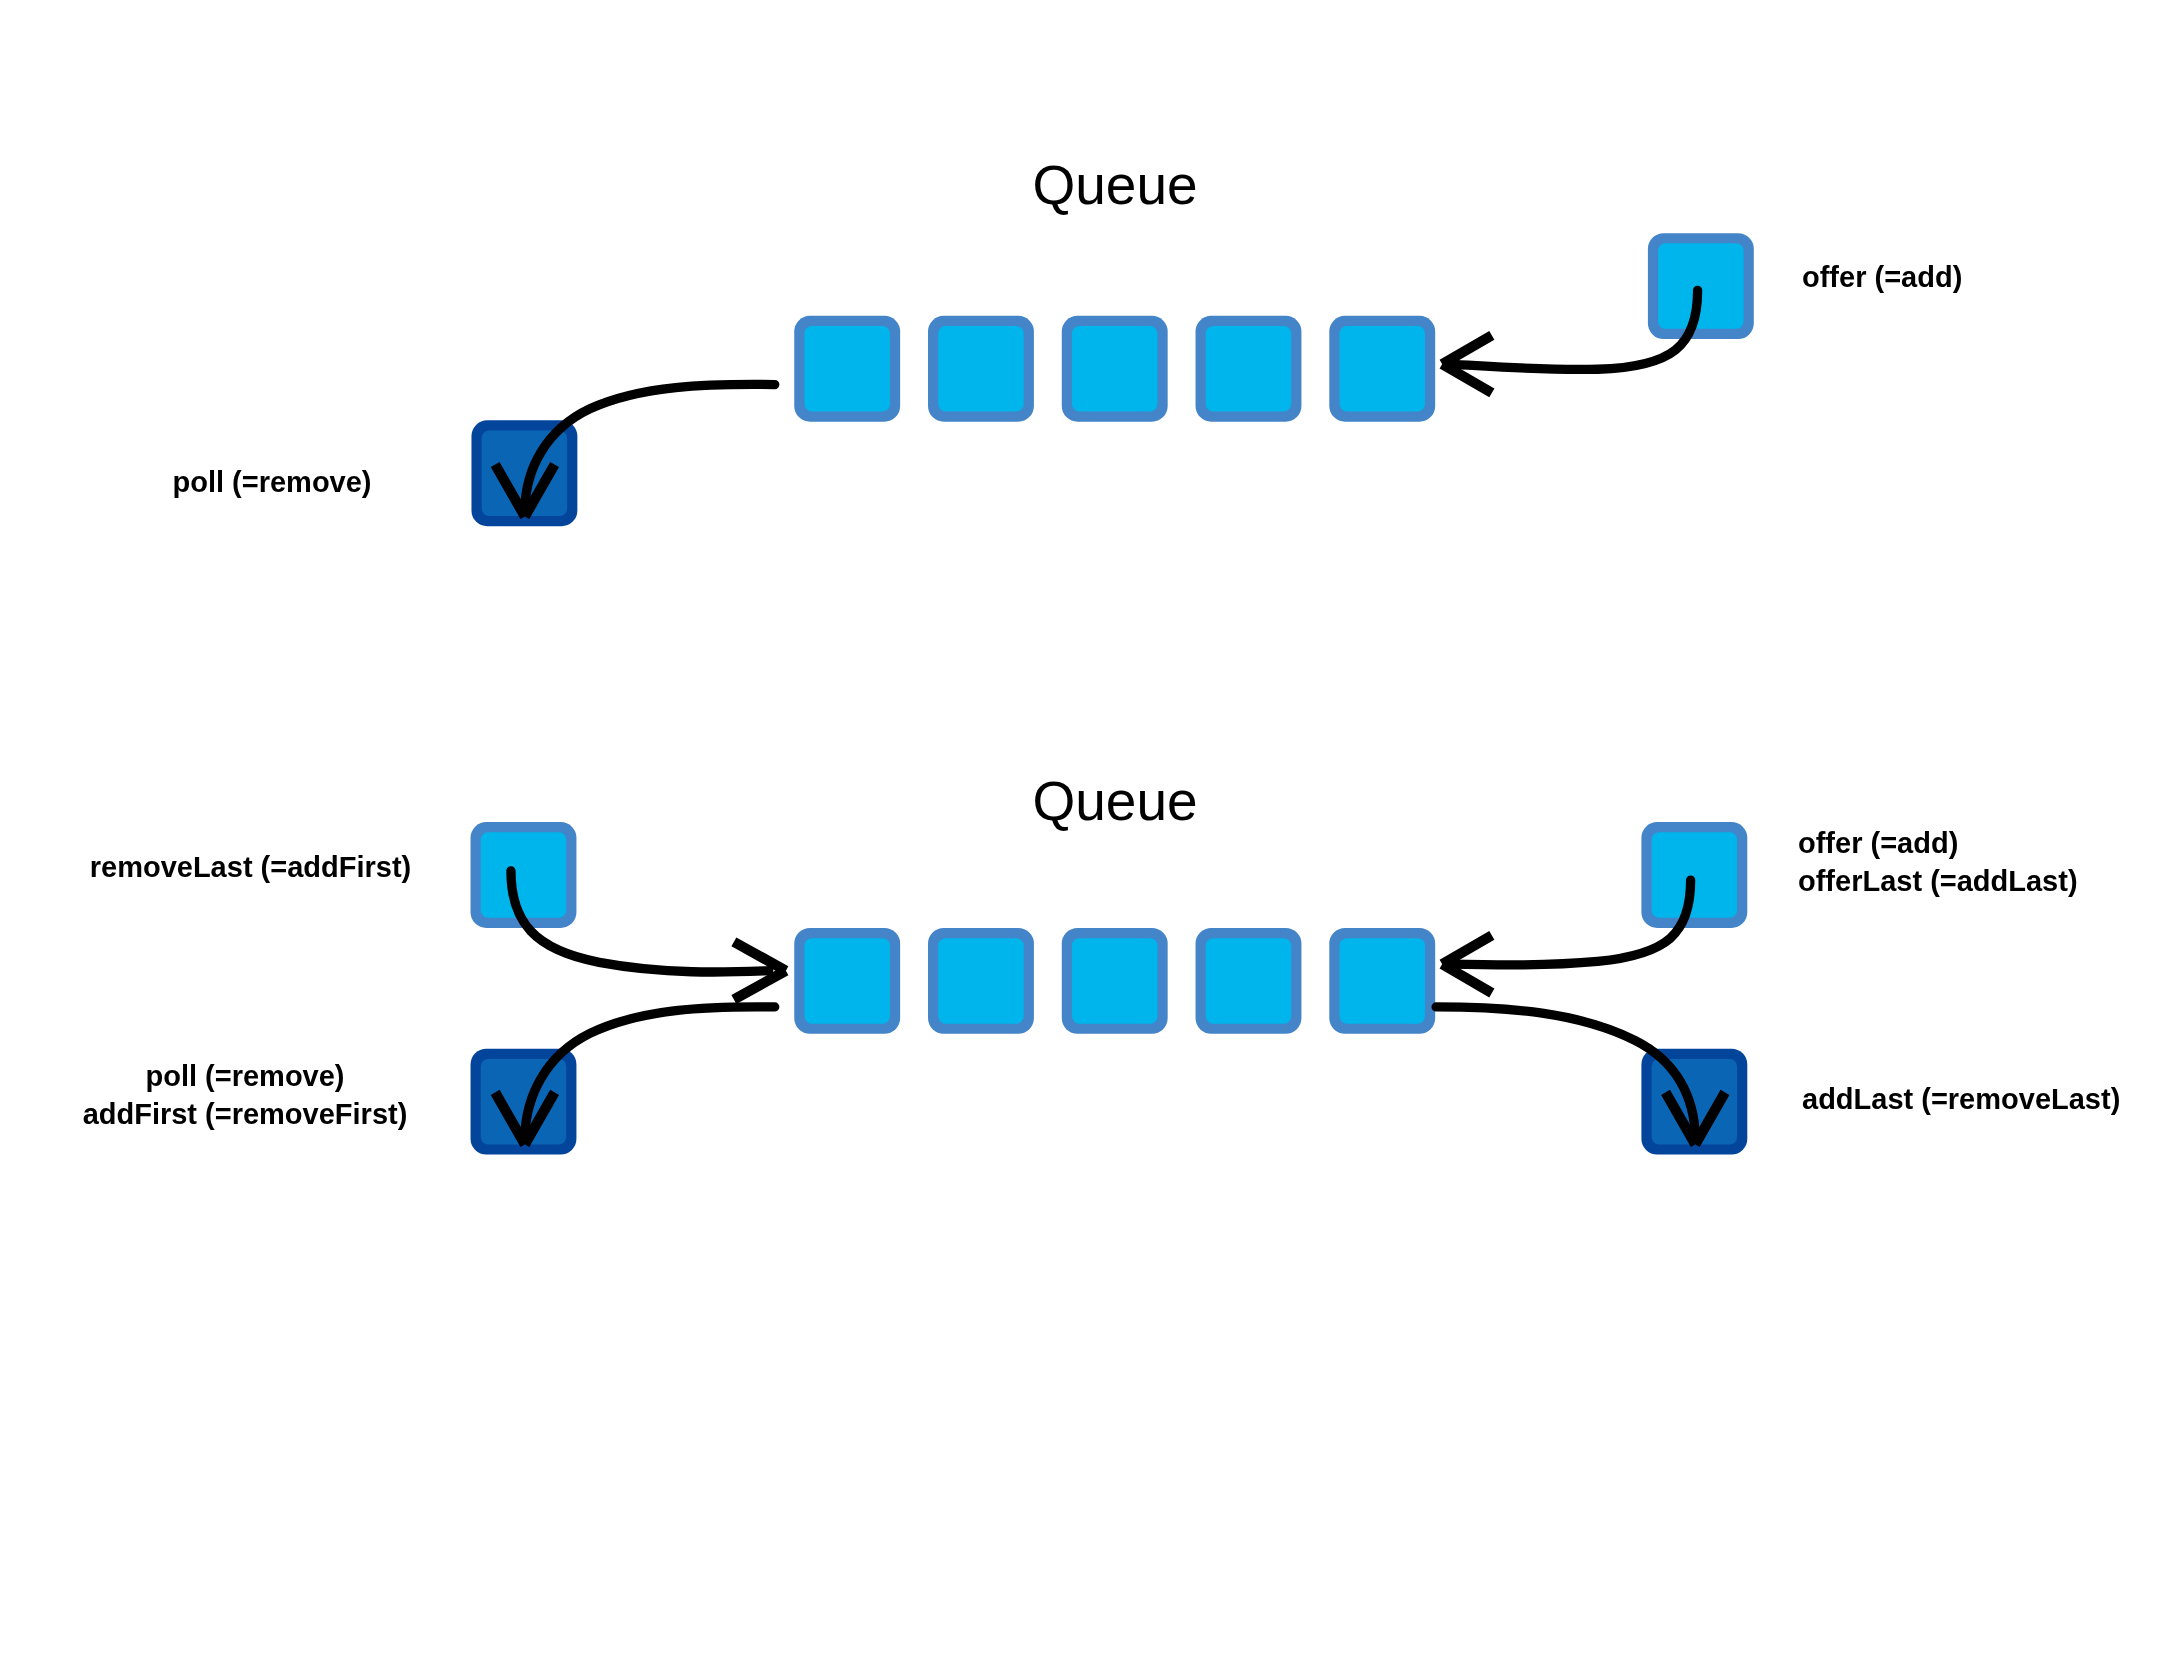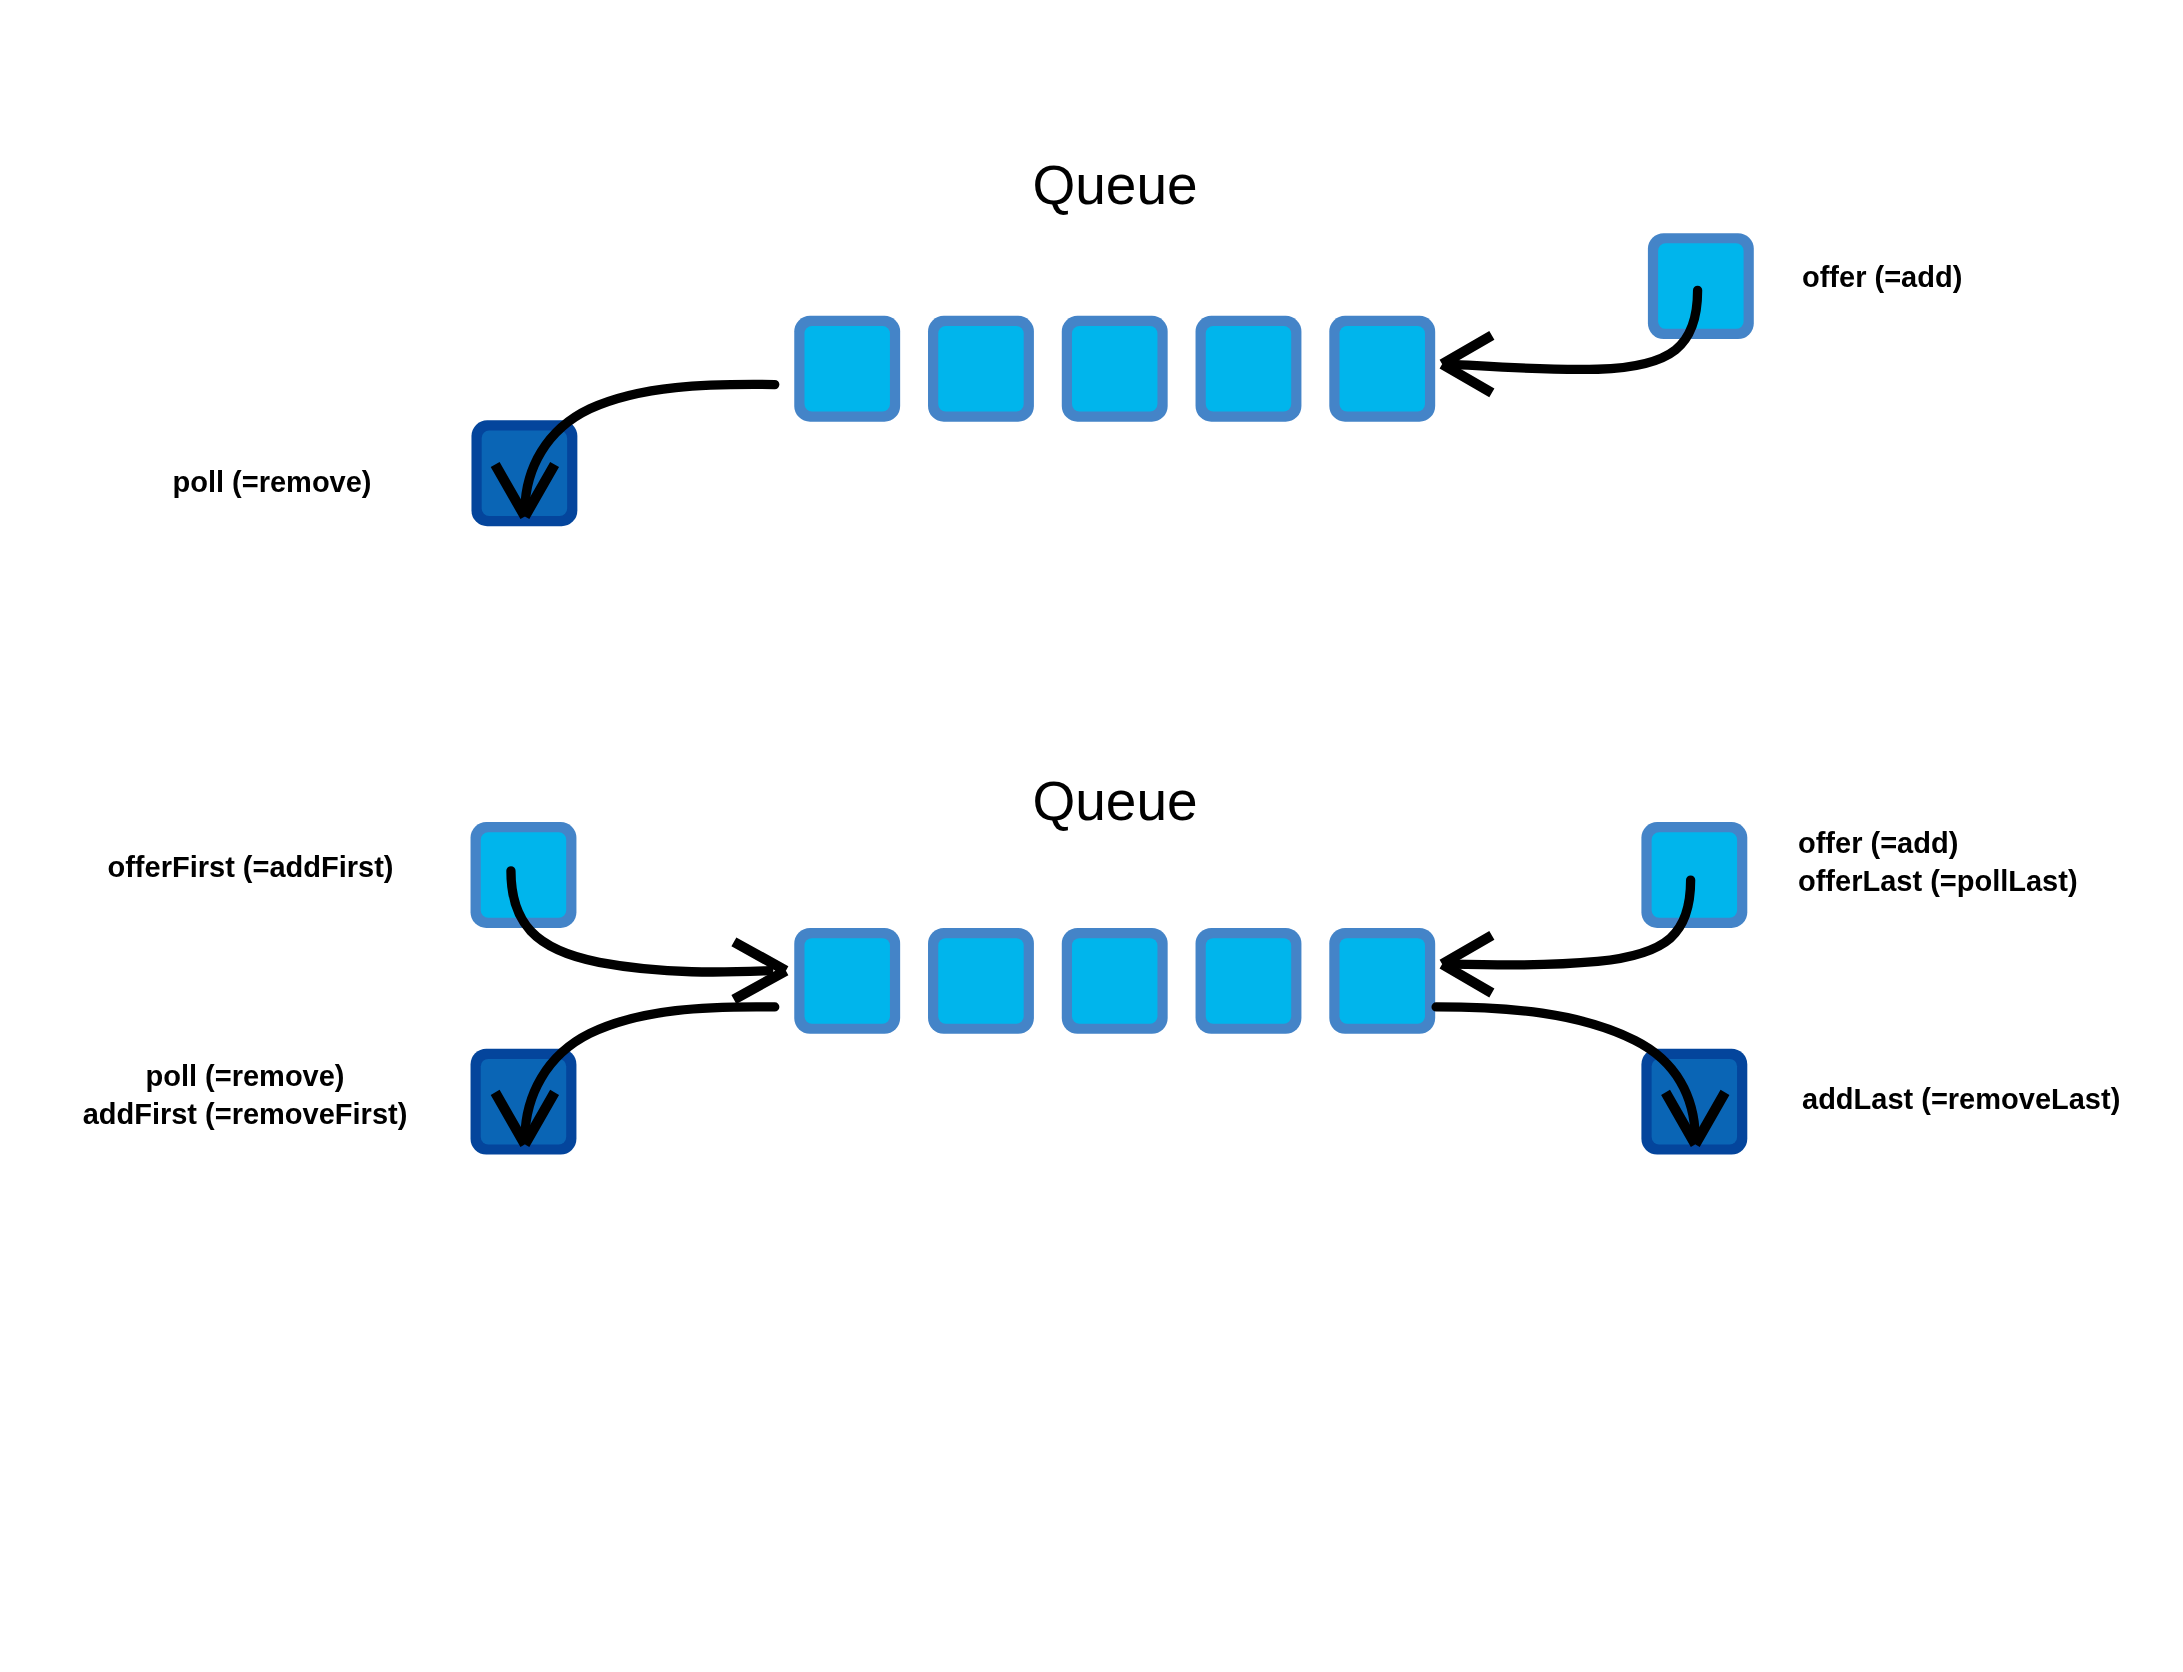--- a/index.html
+++ b/index.html
@@ -111,24 +111,24 @@
   </svg>
 
   <div class="title" style="left:1115px;top:153px;transform:translateX(-50%);">Queue</div>
 
   <div class="label lt" style="left:1802px;top:260px;">offer (=add)</div>
 
   <div class="label rt" style="left:86px;top:465px;width:372px;">poll (=remove)</div>
 
   <div class="title" style="left:1115px;top:769px;transform:translateX(-50%);">Queue</div>
 
-  <div class="label rt" style="left:39px;top:850px;width:423px;">offerFirst (=addFirst)</div>
+  <div class="label rt" style="left:39px;top:850px;width:423px;">removeLast (=addFirst)</div>
 
   <div class="label rt" style="left:28px;top:1059px;width:434px;">poll (=remove)</div>
   <div class="label rt" style="left:28px;top:1097px;width:434px;">addFirst (=removeFirst)</div>
 
   <div class="label lt" style="left:1798px;top:826px;">offer (=add)</div>
-  <div class="label lt" style="left:1798px;top:864px;">offerLast (=pollLast)</div>
+  <div class="label lt" style="left:1798px;top:864px;">offerLast (=addLast)</div>
 
   <div class="label lt" style="left:1802px;top:1082px;">addLast (=removeLast)</div>
 
 </div>
 
 
 </body></html>

